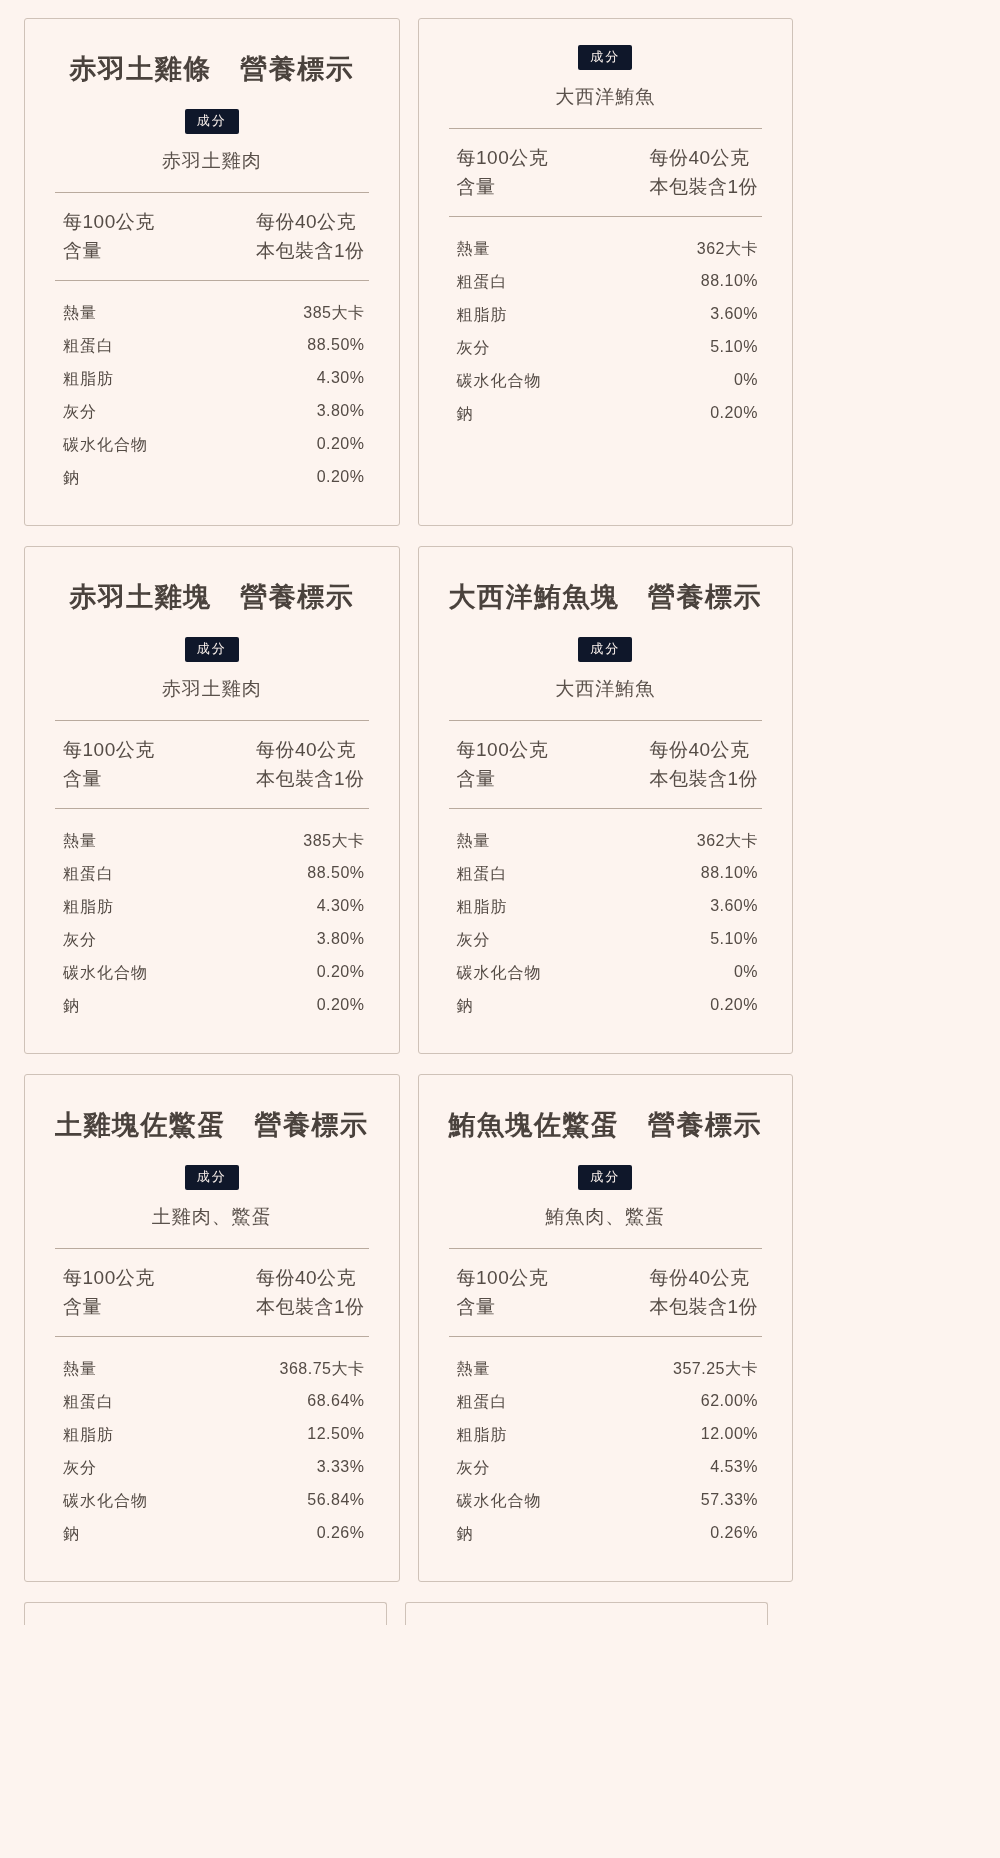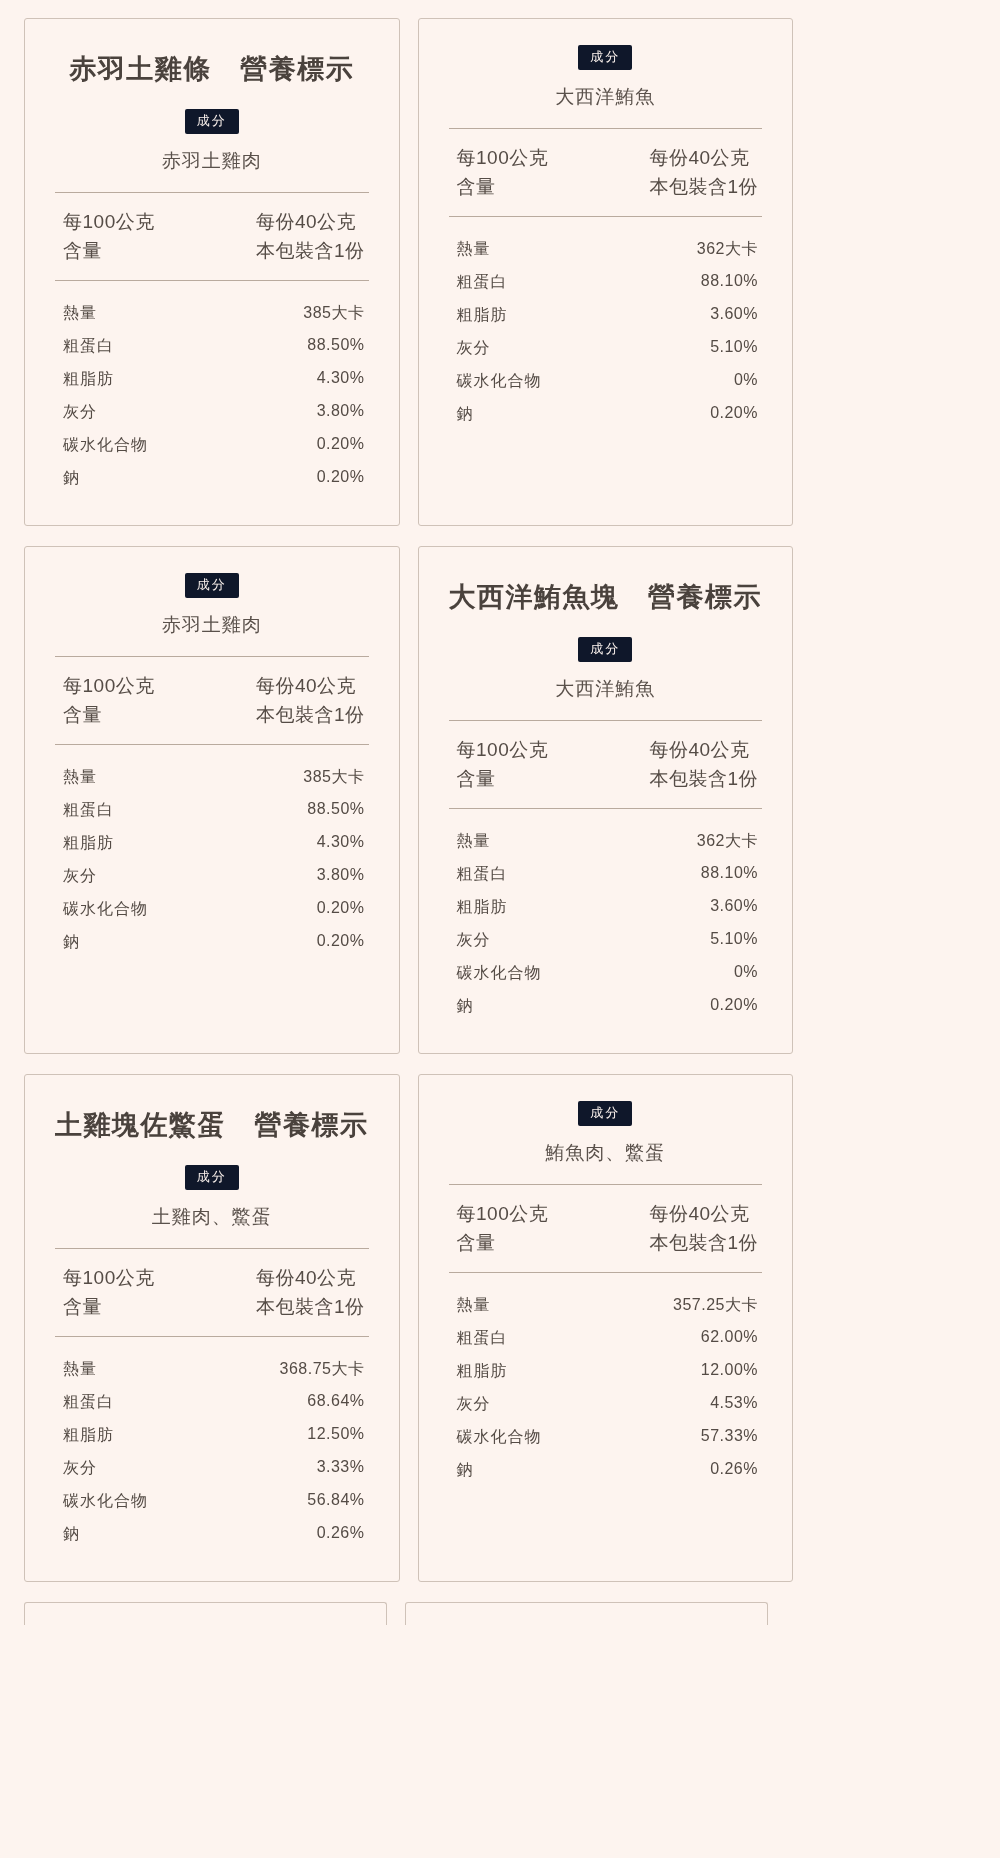--- a/index.html
+++ b/index.html
@@ -196,20 +196,21 @@
           <span class="value">0%</span>
         </div>
         <div class="nutri-row">
           <span class="name">鈉</span>
           <span class="value">0.20%</span>
         </div>
       </div>
     </div>
 
     <div class="card">
+      <div class="card-title">赤羽土雞塊　營養標示</div>
       <div class="badge-row">
         <span class="badge">成分</span>
       </div>
       <div class="ingredients">赤羽土雞肉</div>
       <hr class="rule">
       <div class="serving">
         <div class="left">
           <div>每100公克</div>
           <div>含量</div>
         </div>
@@ -333,20 +334,21 @@
           <span class="value">56.84%</span>
         </div>
         <div class="nutri-row">
           <span class="name">鈉</span>
           <span class="value">0.26%</span>
         </div>
       </div>
     </div>
 
     <div class="card">
+      <div class="card-title">鮪魚塊佐鱉蛋　營養標示</div>
       <div class="badge-row">
         <span class="badge">成分</span>
       </div>
       <div class="ingredients">鮪魚肉、鱉蛋</div>
       <hr class="rule">
       <div class="serving">
         <div class="left">
           <div>每100公克</div>
           <div>含量</div>
         </div>

